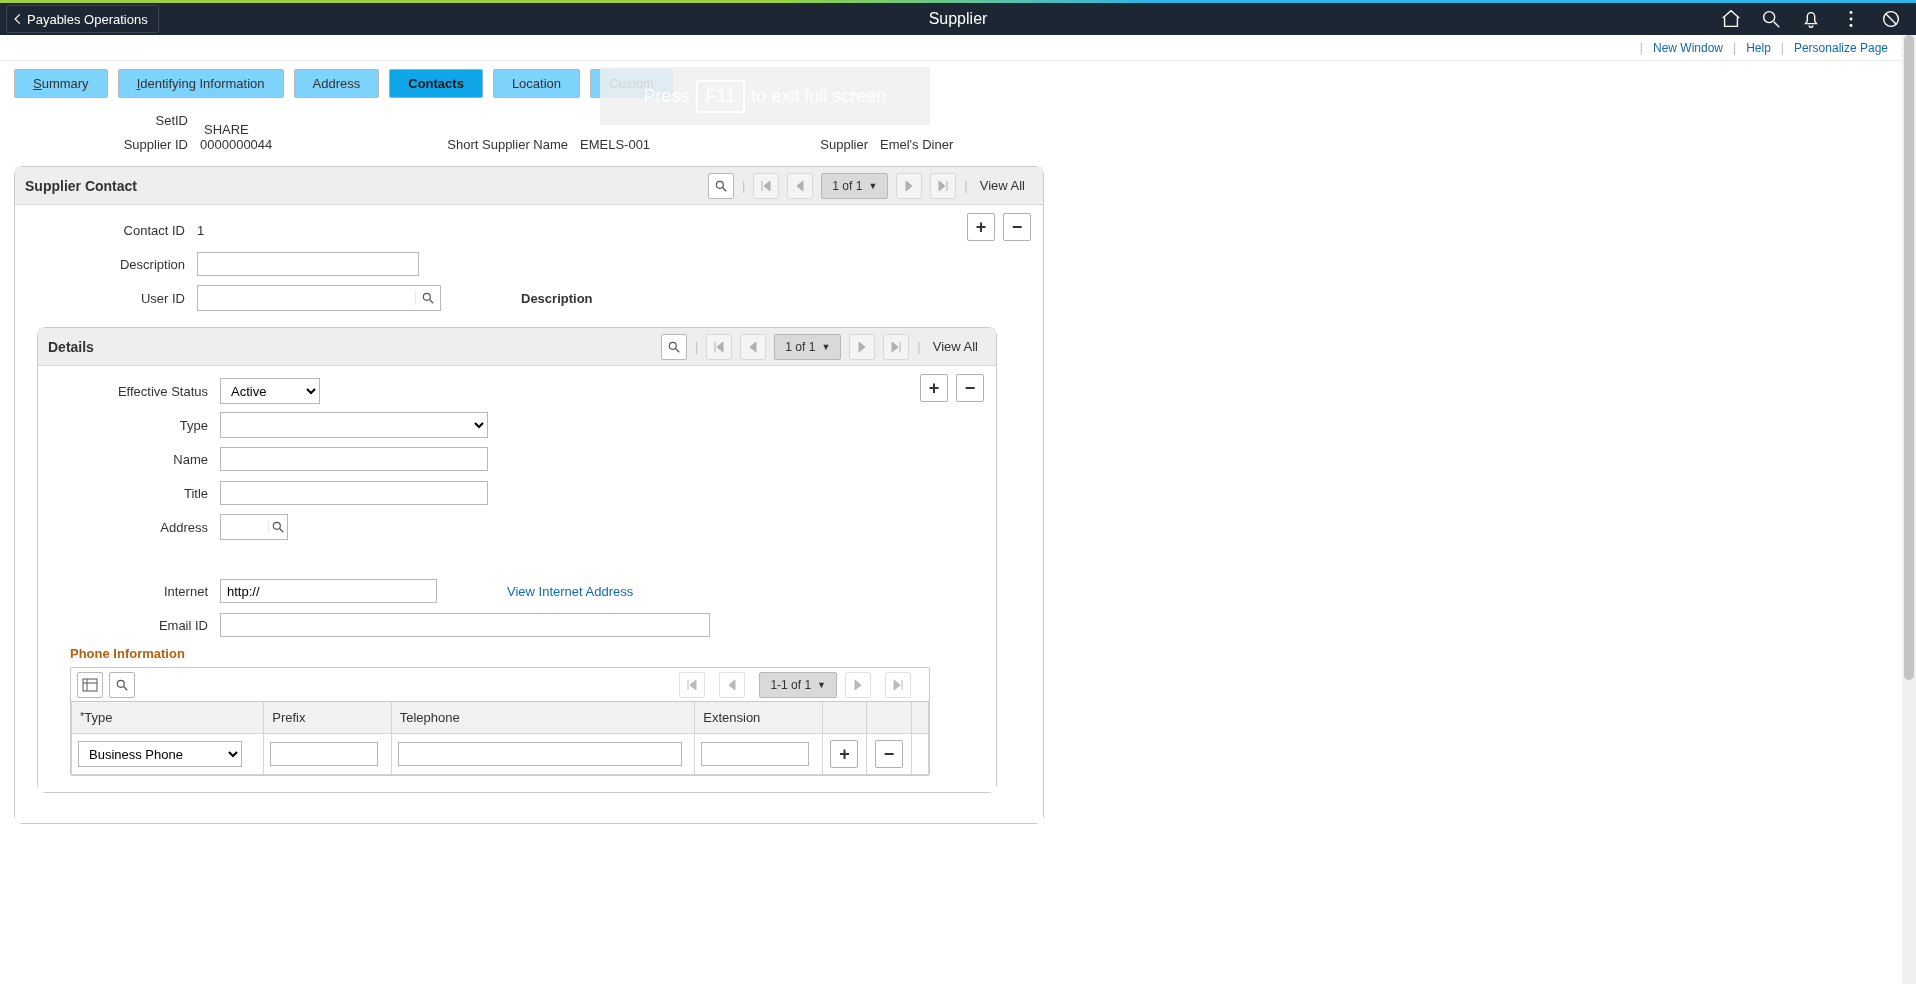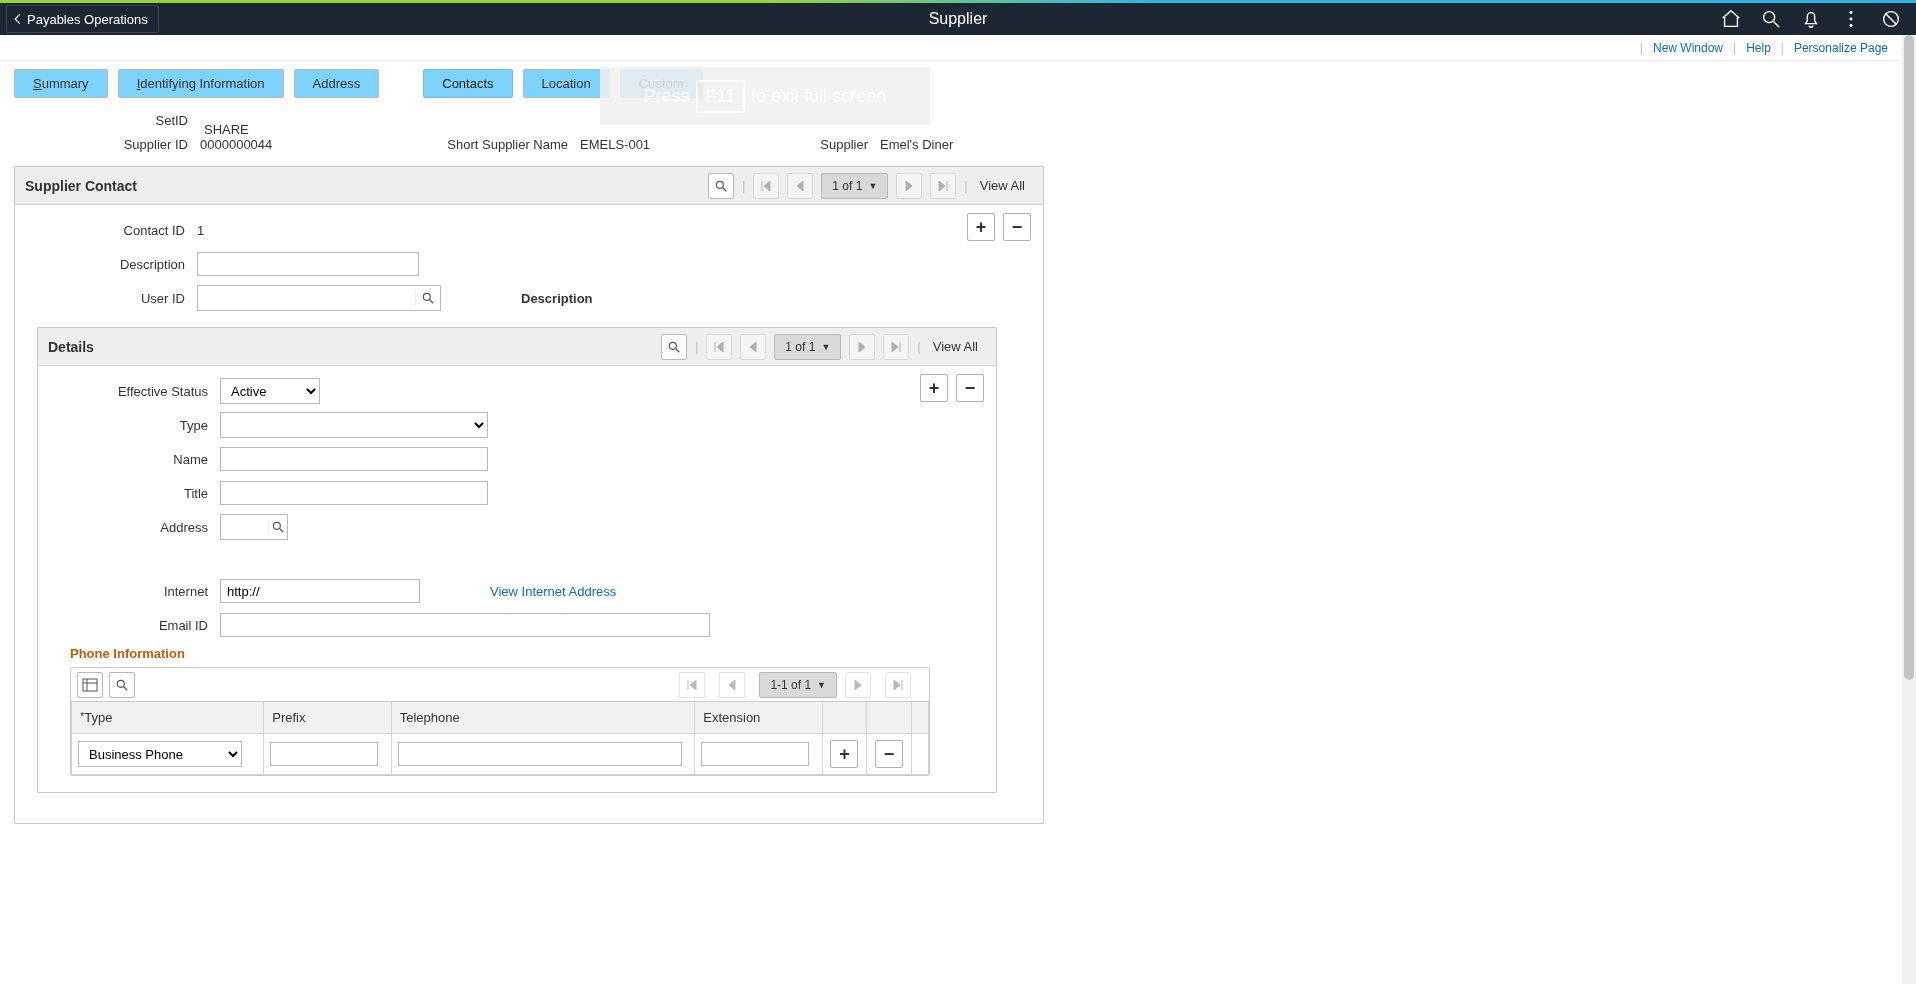--- a/index.html
+++ b/index.html
@@ -24,38 +24,38 @@
   .sublinks-row a { color:#0f6ab4; text-decoration:none; cursor:pointer; }
   .sublinks-row .sep { color:#bbb; }
   .caret-up { position:absolute; right:6px; top:5px; color:#bfbfbf; font-size:11px; }
 
   
   .content { position:relative; padding:0 0 40px 14px; width:1520px; }
 
   
   .tabs { display:flex; gap:10px; margin-top:8px; margin-bottom:10px; }
   .tab { border:1px solid #b8b8b8; background:#7dd3fc; padding:6px 18px; border-radius:2px; font-size:13px; color:#333; cursor:pointer; }
-  .tab.active { background:#7dd3fc; border-color:#7ab7e8; color:#1a1a1a; font-weight:400;margin-left:34px; }
+  .tab.active { background:#0ea5e9; border-color:#7ab7e8; color:#1a1a1a; font-weight:700; }
   .tab .ul { text-decoration:underline; }
 
   
   .info-block { margin-left:6px; margin-bottom:10px; }
   .info-row { display:flex; align-items:center; height:24px; }
   .info-label { width:180px; text-align:right; padding-right:12px; color:#333; }
   .info-val { margin-left:4px;margin-top:18px; }
   .info-row2 { display:flex; align-items:center; height:24px; gap:0; }
   .info-row2 .grp { display:flex; align-items:flex-end; }
   .info-row2 .lab { text-align:right; padding-right:12px; color:#333; }
 
   
   .hint-overlay { position:absolute; left:600px; top:-2px; width:330px; height:58px; background:rgba(240,240,240,.85); display:flex; align-items:center; justify-content:center; color:#fff; font-size:18px; pointer-events:none; }
   .hint-overlay .keybox { border:2px solid #fff; padding:4px 8px; margin:0 6px; border-radius:2px; }
 
   
-  .section { border:1px solid #c9c9c9; border-radius:1px; margin-bottom:14px; }
+  .section { border:1px solid #c9c9c9; border-radius:9px; margin-bottom:14px; }
   .section-header { background:#eee; border-bottom:1px solid #d6d6d6; display:flex; align-items:center; height:38px; padding:0 10px; }
   .section-title { font-weight:bold; font-size:14px; color:#333; }
   .grid-nav { margin-left:auto; display:flex; align-items:center; gap:8px; }
   .gn-btn { border:1px solid #b8b8b8; background:#fff; width:26px; height:26px; display:flex; align-items:center; justify-content:center; cursor:pointer; border-radius:2px; }
   .gn-btn.disabled { opacity:.4; cursor:default; }
   .gn-sep { color:#c2c2c2; }
   .gn-counter { background:#d9d9d9; border:1px solid #b8b8b8; height:26px; padding:0 10px; display:flex; align-items:center; gap:6px; border-radius:2px; font-size:12px; cursor:pointer; }
   .gn-counter .tri { font-size:9px; }
   .gn-viewall { font-size:13px; color:#333; cursor:pointer; margin-left:4px; margin-right:8px; }
   .gn-btn svg, .grid3-nav svg { stroke:#555; fill:#555; }
@@ -334,21 +334,21 @@
                     <line x1="15" y1="15" x2="21" y2="21" stroke="#555" stroke-width="2"></line>
                   </svg>
               </div>
             </div>
           </div>
 
           <div style="height:30px;"></div>
 
           <div class="field-row">
             <div class="field-label">Internet</div>
-            <input class="txt-input" style="width: 200px;" value="http://">
+            <input class="txt-input" style="width: 217px;" value="http://">
             <span class="link-a" style="margin-left:70px;">View Internet Address</span>
           </div>
           <div class="field-row">
             <div class="field-label">Email ID</div>
             <input class="txt-input" style="width: 490px;" value="">
           </div>
 
           <div class="phone-title">Phone Information</div>
           <div class="phone-grid">
             <div class="phone-toolbar">

